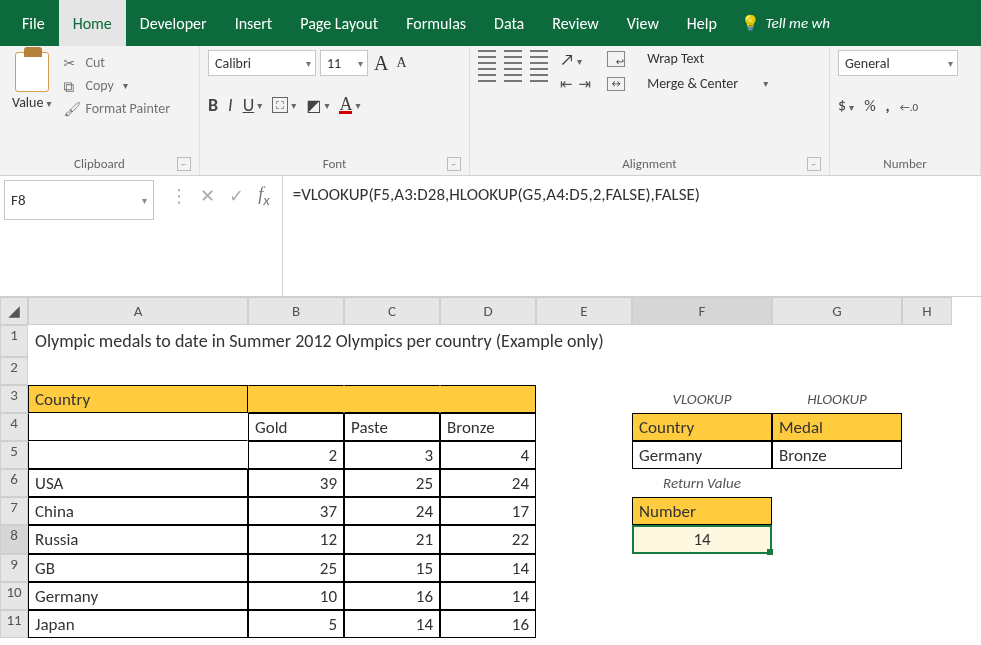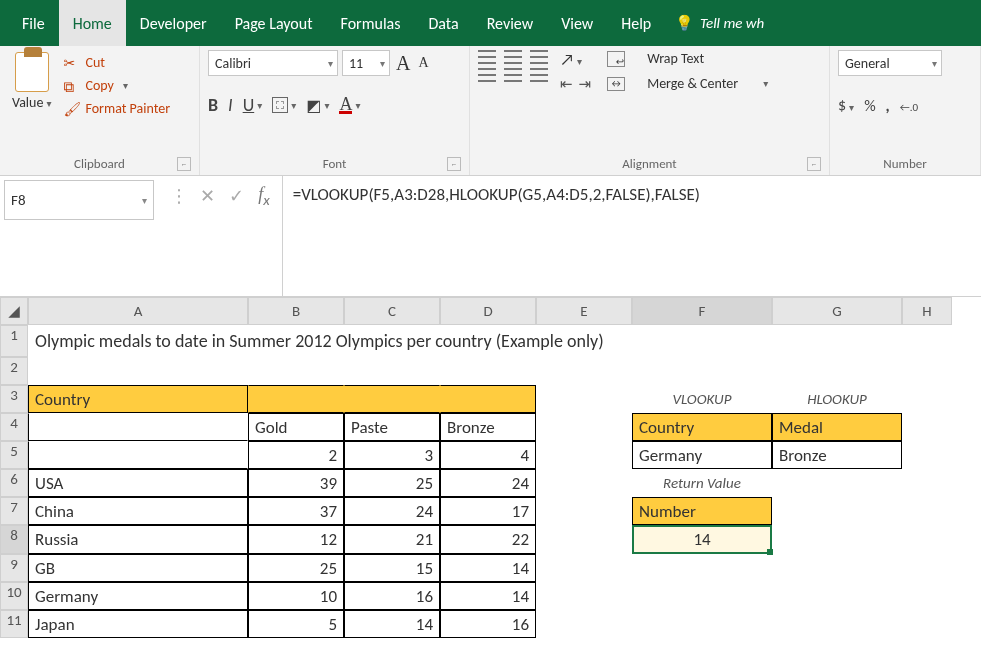--- a/index.html
+++ b/index.html
@@ -17,31 +17,31 @@
   .group { display:flex; flex-direction:column; border-right:1px solid #e0e0e0; padding:4px 8px 2px 8px; }
   .group-body { flex:1; display:flex; align-items:flex-start; gap:8px; }
   .group-label { text-align:center; font-size:13px; color:#666; padding:2px 0; position:relative;}
   .launcher { position:absolute; right:0; bottom:2px; width:14px; height:14px; border:1px solid #bbb; font-size:9px; line-height:12px; text-align:center; color:#888;}
 
   .big-btn { display:flex; flex-direction:column; align-items:center; font-size:14px; color:#333; padding:2px 4px;}
   .paste-icon { width:34px; height:40px; background:linear-gradient(#fff,#fff); border:1px solid #d69d4a; border-radius:3px; position:relative; margin-bottom:2px;}
   .paste-icon::before { content:""; position:absolute; top:-6px; left:8px; width:18px; height:10px; background:#b5803a; border-radius:3px 3px 0 0; }
   .drop-caret::after { content:"▾"; font-size:10px; margin-left:3px; color:#666;}
 
-  .clip-items { display:flex; flex-direction:column; gap:6px; font-size:14px; color:#c2410c; padding-top:4px;}
+  .clip-items { display:flex; flex-direction:column; gap:6px; font-size:14px; color:#737373; padding-top:4px;}
   .clip-items .item { display:flex; align-items:center; gap:6px; cursor:pointer;}
   .ic { width:16px; height:16px; display:inline-block; }
   .ic-cut::before { content:"\2702"; }
   .ic-copy::before { content:"\29C9"; font-size:15px; }
   .ic-brush::before { content:"\1F58C"; font-size:14px;}
 
   
   .sel { height:26px; border:1px solid #c7c7c7; background:#fff; font-size:14px; padding:2px 18px 2px 6px; position:relative; display:inline-flex; align-items:center;}
   .sel::after { content:"▾"; position:absolute; right:4px; color:#777; font-size:10px;}
-  .font-name { width:130px; }
+  .font-name { width:108px; }
   .font-size { width:48px; }
   .Aup,.Adn { font-family:"Times New Roman",serif; padding:0 2px;}
   .Aup { font-size:20px;} .Adn { font-size:14px;}
   .font-row2 { display:flex; align-items:center; gap:10px; margin-top:10px; color:#444; font-size:18px;}
   .font-row2 span { cursor:pointer; display:inline-flex; align-items:center;}
   .border-box { width:16px; height:16px; border:1px solid #666; position:relative;}
   .border-box::after{content:""; position:absolute; inset:3px; border:1px dashed #999;}
   .paint-bucket::before{content:"\25E9"; font-size:16px;}
   .font-A { font-family:"Times New Roman",serif; font-size:18px; border-bottom:3px solid #c00; line-height:14px;}
 
@@ -56,21 +56,21 @@
   .indent-row { display:flex; gap:6px; margin-top:6px;}
   .wrap-merge { display:flex; flex-direction:column; gap:8px; margin-left:8px; font-size:14px;}
   .wrap-merge .row { display:flex; align-items:center; gap:22px; cursor:pointer;}
   .wrap-ic { width:18px; height:16px; border:1px solid #888; position:relative;}
   .wrap-ic::after{content:"↩"; position:absolute; right:0; bottom:-2px; font-size:10px;}
   .merge-ic { width:18px; height:14px; border:1px solid #888;}
   .merge-ic::after{content:"↔"; font-size:10px; display:block; text-align:center; line-height:12px;}
 
   
   .num-top { display:flex; }
-  .num-sel { width:104px; }
+  .num-sel { width:120px; }
   .num-row2 { display:flex; gap:10px; margin-top:12px; font-size:16px; color:#444;}
   .num-row2 span{cursor:pointer;}
   .dec-ic::before{content:"\2190.0"; font-size:11px;}
 
   
   .fbar { display:flex; align-items:flex-start; border-bottom:1px solid #d0d0d0; background:#fff;}
   .namebox { width:150px; height:40px; border:1px solid #c7c7c7; margin:4px; display:flex; align-items:center; padding:0 6px; font-size:15px; position:relative;}
   .namebox::after{content:"▾"; position:absolute; right:6px; color:#888; font-size:10px;}
   .fx-controls { display:flex; align-items:center; gap:14px; padding:0 12px; height:40px; color:#aaa; font-size:18px;}
   .fx-controls .dots{font-size:18px; letter-spacing:-2px;}
@@ -99,20 +99,21 @@
   .sel-cell::after{ content:""; position:absolute; right:-3px; bottom:-3px; width:6px; height:6px; background:#1a7a45;}
   .title-row { grid-column: 2 / span 8; font-size:18px; padding:4px 6px;}
 </style>
 </head>
 <body>
 
 <div class="tabstrip">
   <div class="tab">File</div>
   <div class="tab active">Home</div>
   <div class="tab">Developer</div>
+  <div class="tab">Insert</div>
   <div class="tab">Page Layout</div>
   <div class="tab">Formulas</div>
   <div class="tab">Data</div>
   <div class="tab">Review</div>
   <div class="tab">View</div>
   <div class="tab">Help</div>
   <div class="tell">
     <span class="bulb"></span>
     <span>Tell me wh</span>
   </div>

